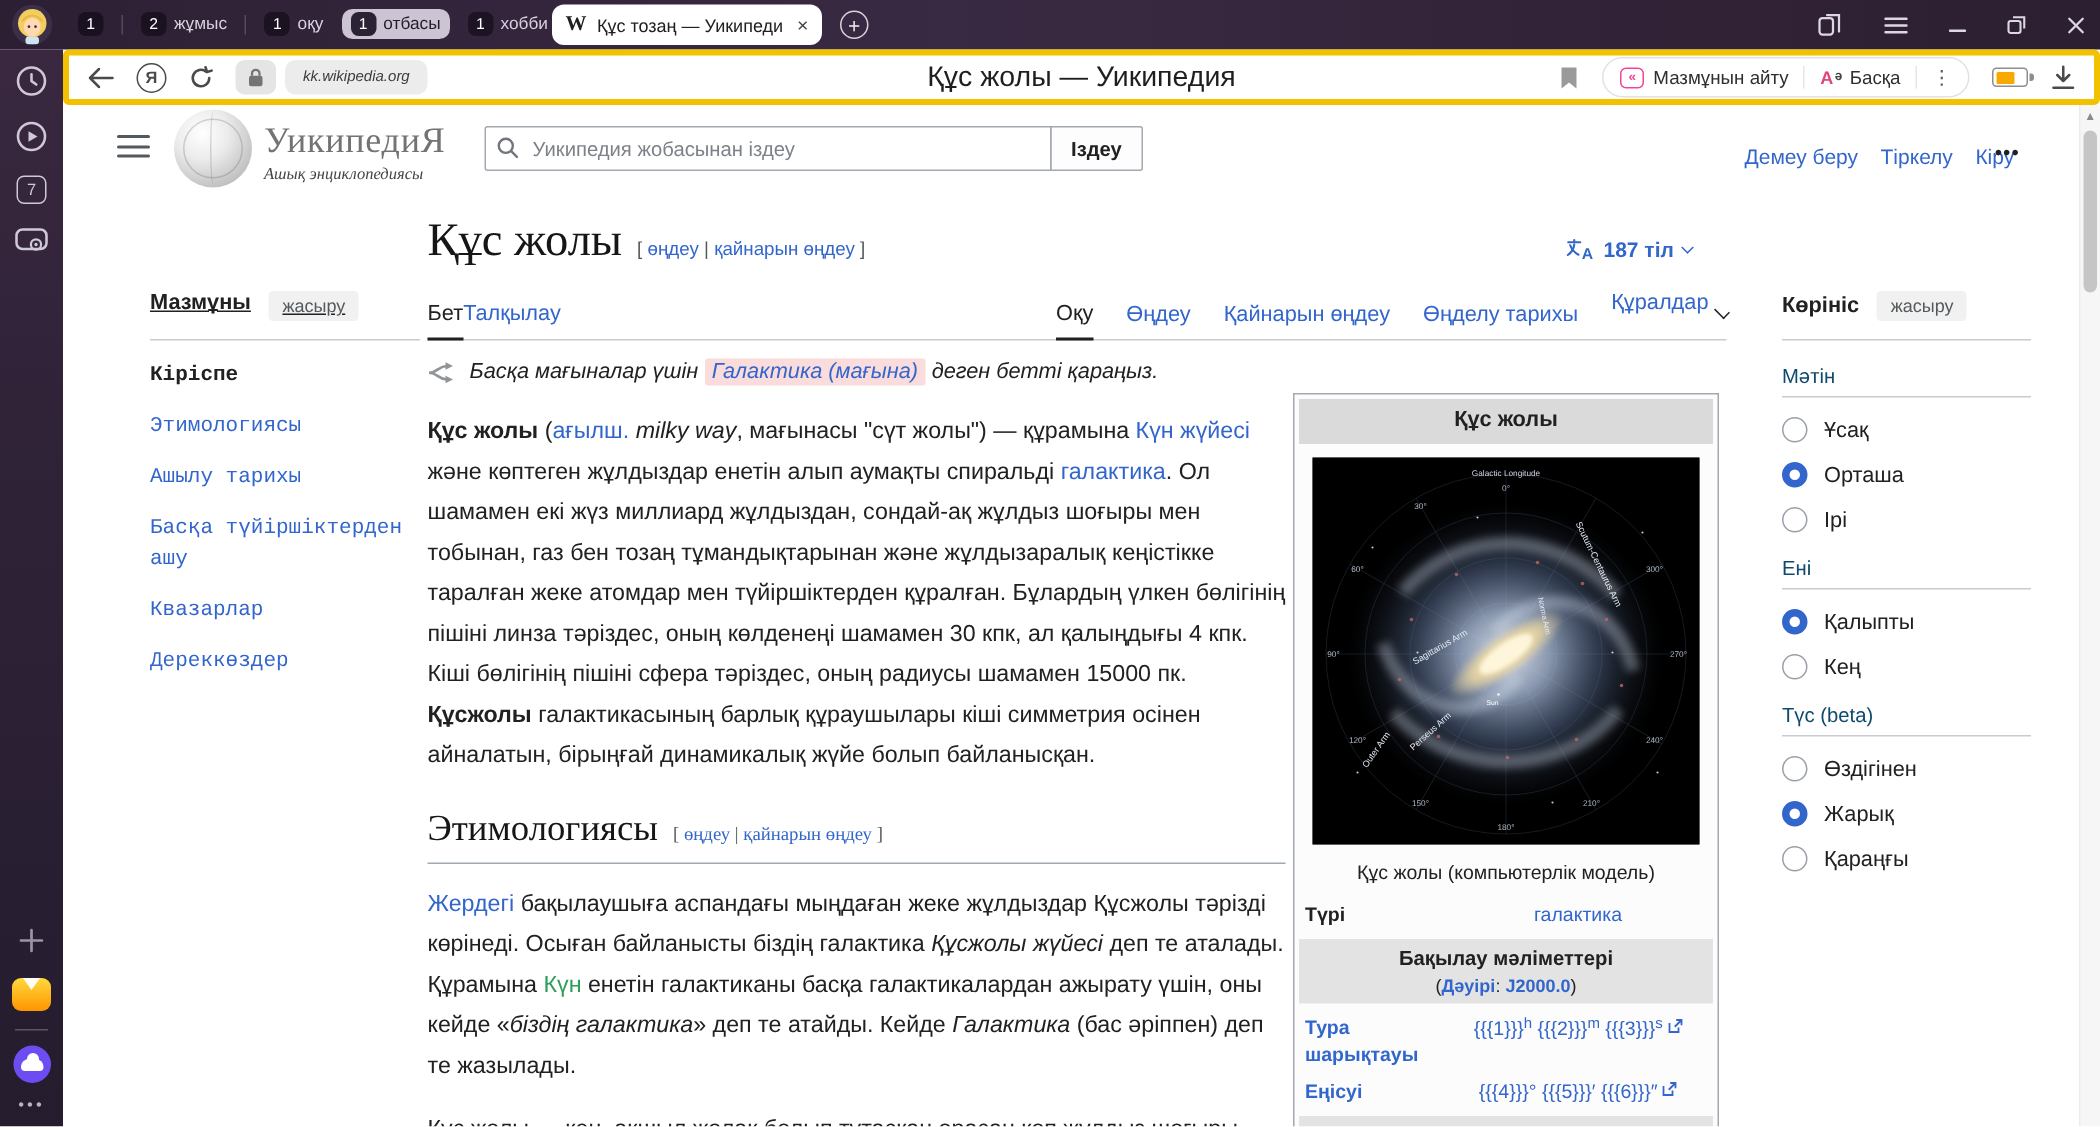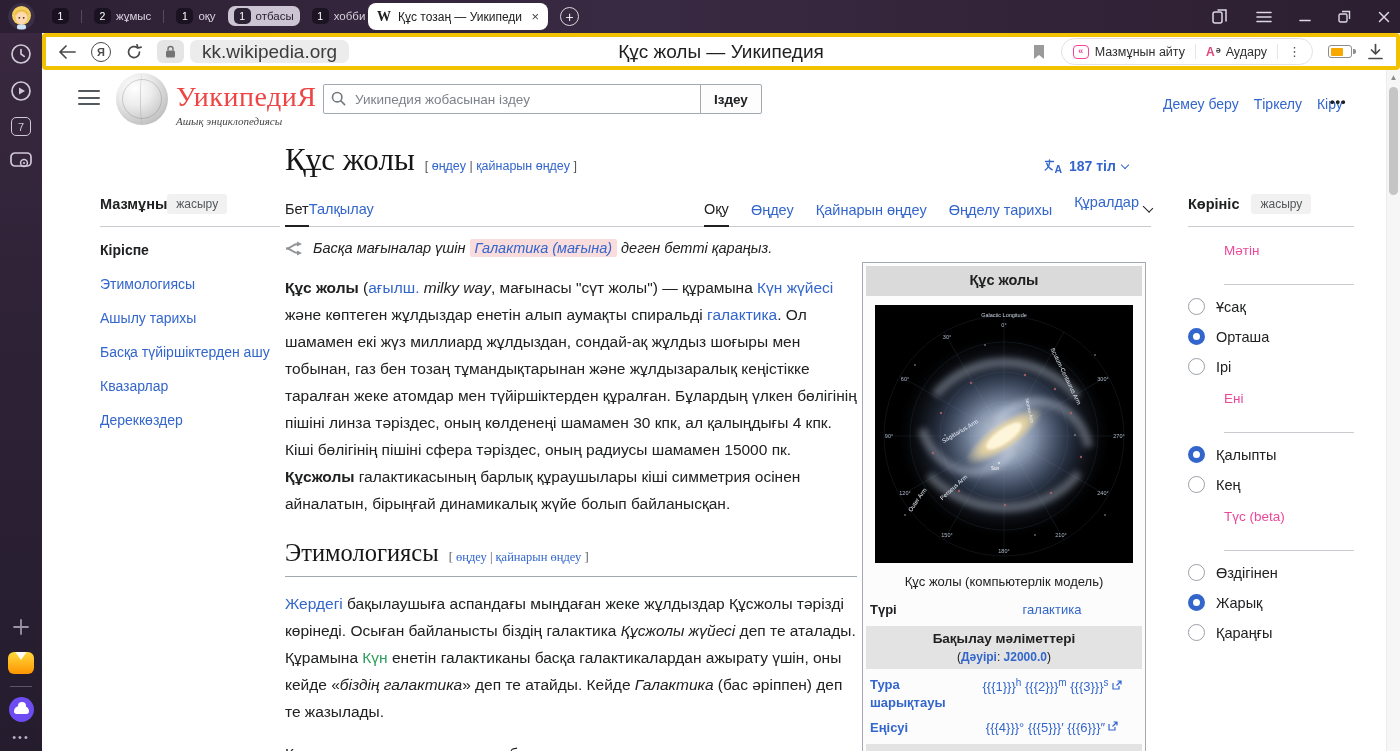--- a/index.html
+++ b/index.html
@@ -56,21 +56,21 @@
   .addrbar { position:absolute; left:42px; top:33px; width:1358px; height:37px; background:#fff;
              border:4px solid #f2c100; border-radius:4px; display:flex; align-items:center;
              padding:0 12px; gap:15px; color:#4a4a4a; }
   .bartitle { position:absolute; left:0; right:0; top:0; height:29px; display:flex; align-items:center;
               justify-content:center; font-size:19px; color:#1f1f1f; pointer-events:none; }
   .yacirc { width:20px; height:20px; border:1.7px solid #4a4a4a; border-radius:50%; display:flex;
             align-items:center; justify-content:center; font-size:11px; font-weight:bold; color:#4a4a4a; }
   .lockchip { width:27px; height:23px; background:#e5e5e5; border-radius:6px; display:flex;
               align-items:center; justify-content:center; }
   .urlpill { height:23px; background:#ececec; border-radius:7px; padding:0 12px; display:flex;
-             align-items:center; font-size:19px; color:#3c3c3c; margin-left:-9px; }
+             align-items:center; font-size:10px; color:#3c3c3c; margin-left:-9px;font-style:italic; }
   .barright { margin-left:auto; display:flex; align-items:center; gap:15px; z-index:2; }
   .toolpill { display:flex; align-items:center; height:27px; border:1px solid #e2e2e2; border-radius:14px;
               padding:0 11px; gap:10px; font-size:12.5px; color:#2f2f2f; background:#fff; }
   .tpdiv { width:1px; height:15px; background:#e6e6e6; }
   .ralic { width:16px; height:14px; border:1.5px solid #f5419b; border-radius:4px; color:#f5419b;
            font-size:9px; font-weight:bold; display:flex; align-items:center; justify-content:center; line-height:1; }
   .tric { font-size:12px; font-weight:bold; color:#e0457b; display:flex; align-items:flex-start; }
   .tric .t2 { font-size:9px; color:#444; margin-left:1px; }
   .kebab { color:#555; font-size:13px; }
   .battery { width:24px; height:13px; border:1.5px solid #8d8d8d; border-radius:3px; position:relative; padding:1.5px; }
@@ -82,45 +82,45 @@
   .page { position:absolute; left:42px; top:70px; width:1358px; height:681px; background:#fff;
           color:#202122; overflow:hidden; }
   .burger { position:absolute; left:36px; top:20px; width:22px; height:16px; }
   .burger i { display:block; height:2.2px; background:#54595d; margin-bottom:4.4px; border-radius:1px; }
   .globe { position:absolute; left:74px; top:3px; width:52px; height:52px; border-radius:50%;
            background:radial-gradient(circle at 36% 30%, #ffffff 0%, #ececec 35%, #bfbfbf 78%, #9d9d9d 100%); }
   .globe:before { content:""; position:absolute; inset:6px; border-radius:50%; border:1px solid rgba(90,90,90,.25); }
   .globe:after { content:""; position:absolute; left:24px; top:2px; width:3px; height:48px;
                  border-radius:50%; border-left:1px solid rgba(90,90,90,.22); }
   .wordmark { position:absolute; left:134px; top:11px; font-family:"Liberation Serif","DejaVu Serif",serif; }
-  .wordmark .wm1 { font-size:28px; letter-spacing:.5px; color:#ef4444; }
+  .wordmark .wm1 { font-size:24px; letter-spacing:.5px; color:#737373; }
   .wordmark .wm2 { font-size:11px; font-style:italic; color:#444; margin-top:2px; }
   .srch { position:absolute; left:281px; top:14px; display:flex; height:30px; }
   .srchbox { position:relative; }
   .srch input { width:378px; height:30px; border:1px solid #a2a9b1; padding:0 8px 0 31px; font-size:13.5px;
                 color:#ec4899; font-family:inherit; border-radius:2px 0 0 2px; outline:none; }
   .srch input::placeholder { color:#7d828a; }
   .srchmag { position:absolute; left:8px; top:7px; }
   .srchbtn { height:30px; border:1px solid #a2a9b1; margin-left:-1px; background:#fdfdfd; font-weight:bold;
              font-size:13.5px; padding:0 13px; color:#202122; font-family:inherit; border-radius:0 2px 2px 0; }
   .hlinks { position:absolute; left:1121px; top:26px; display:flex; gap:15px; font-size:14px; }
   .hlinks a { color:#36c; text-decoration:none; }
   .hmore { position:absolute; left:1288px; top:24px; font-size:13px; font-weight:bold; letter-spacing:1px; color:#202122; }
 
   
   .sbar { position:absolute; right:0; top:0; width:14px; height:681px; background:#f6f6f6; border-left:1px solid #ececec; }
   .sbar .up { height:15px; display:flex; align-items:center; justify-content:center; color:#8a8a8a; font-size:8px; }
   .sbar .thumb { position:absolute; left:2px; top:17px; width:9px; height:108px; background:#c5c5c5; border-radius:5px; }
 
   
   .toc { position:absolute; left:58px; top:124px; width:180px; font-size:14px; }
-  .toc-head { display:flex; align-items:center; padding-bottom:12px; }
+  .toc-head { display:flex; align-items:flex-start; gap:12px; padding-bottom:12px;text-decoration:underline; }
   .toc-title { font-weight:bold; font-size:14.5px; }
   .hidebtn { background:#f1f1f1; color:#54595d; font-size:12px; padding:3px 9px; border-radius:3px; }
-  .toc ul { list-style:none; margin-top:4px; }
+  .toc ul { list-style:none; margin-top:4px;font-family:Liberation Mono, monospace; }
   .toc li { margin:13px 0; line-height:21px; }
   .toc li a { color:#36c; text-decoration:none; }
   .toc li.cur { color:#202122; font-weight:bold; }
 
   
   .atitle { position:absolute; left:243px; top:72px; display:flex; align-items:baseline; gap:10px; }
   .atitle h1 { font-family:"Liberation Serif","DejaVu Serif",serif; font-weight:normal; font-size:31px; color:#161616; }
   .editlinks { font-size:12.5px; color:#54595d; }
   .editlinks a { color:#36c; text-decoration:none; }
   .lang { position:absolute; left:1002px; top:88px; display:flex; align-items:center; gap:6px;
@@ -159,21 +159,21 @@
   .isec { background:#e3e3e3; text-align:center; padding:4px 2px; margin:3px 0; }
   .isec .t { font-weight:bold; font-size:13.5px; }
   .isec .sub { font-size:12px; margin-top:1px; }
   .isec .sub a { color:#36c; text-decoration:none; font-weight:bold; }
   .extl { display:inline-block; margin-left:3px; vertical-align:1px; }
 
   
   .appr { position:absolute; left:1146px; top:124px; width:166px; font-size:14.5px; color:#202122; }
   .appr .head { display:flex; align-items:center; gap:12px; padding-bottom:12px; border-bottom:1px solid #c8ccd1; }
   .appr .head b { font-size:14.5px; }
-  .seclab { color:#ec4899; font-size:13.5px; margin-top:16px; padding-bottom:26px; border-bottom:1px solid #c8ccd1;margin-left:36px; }
+  .seclab { color:#0c4a6e; font-size:13.5px; margin-top:16px; padding-bottom:6px; border-bottom:1px solid #c8ccd1; }
   .opt { display:flex; align-items:center; gap:11px; margin-top:13px; }
   .rad { width:17px; height:17px; border-radius:50%; border:1.5px solid #9aa0a7; background:#fff; flex:none; }
   .rad.on { border:5.5px solid #36c; }
 </style>
 </head>
 <body>
 
 <div class="stage">
 
   <div class="tabbar">
@@ -293,21 +293,21 @@
         <div style="display:flex;align-items:center;gap:6px">
           <span class="ralic">«</span>
           <span>Мазмұнын айту</span>
         </div>
         <div class="tpdiv"></div>
         <div style="display:flex;align-items:center;gap:5px">
           <span class="tric">
               <span>А</span>
               <span class="t2">ә</span>
             </span>
-          <span>Аудару</span>
+          <span>Басқа</span>
         </div>
         <div class="tpdiv"></div>
         <span class="kebab">⋮</span>
       </div>
       <div class="battery">
           <div class="fill"></div>
         </div>
       <svg width="17" height="17" viewBox="0 0 17 17">
         <path d="M8.5 1.5 v9 M4.5 7 l4 4 4 -4" fill="none" stroke="#4a4a4a" stroke-width="1.7" stroke-linecap="round" stroke-linejoin="round"></path>
         <path d="M2 15.5 h13" stroke="#4a4a4a" stroke-width="1.7" stroke-linecap="round"></path>

